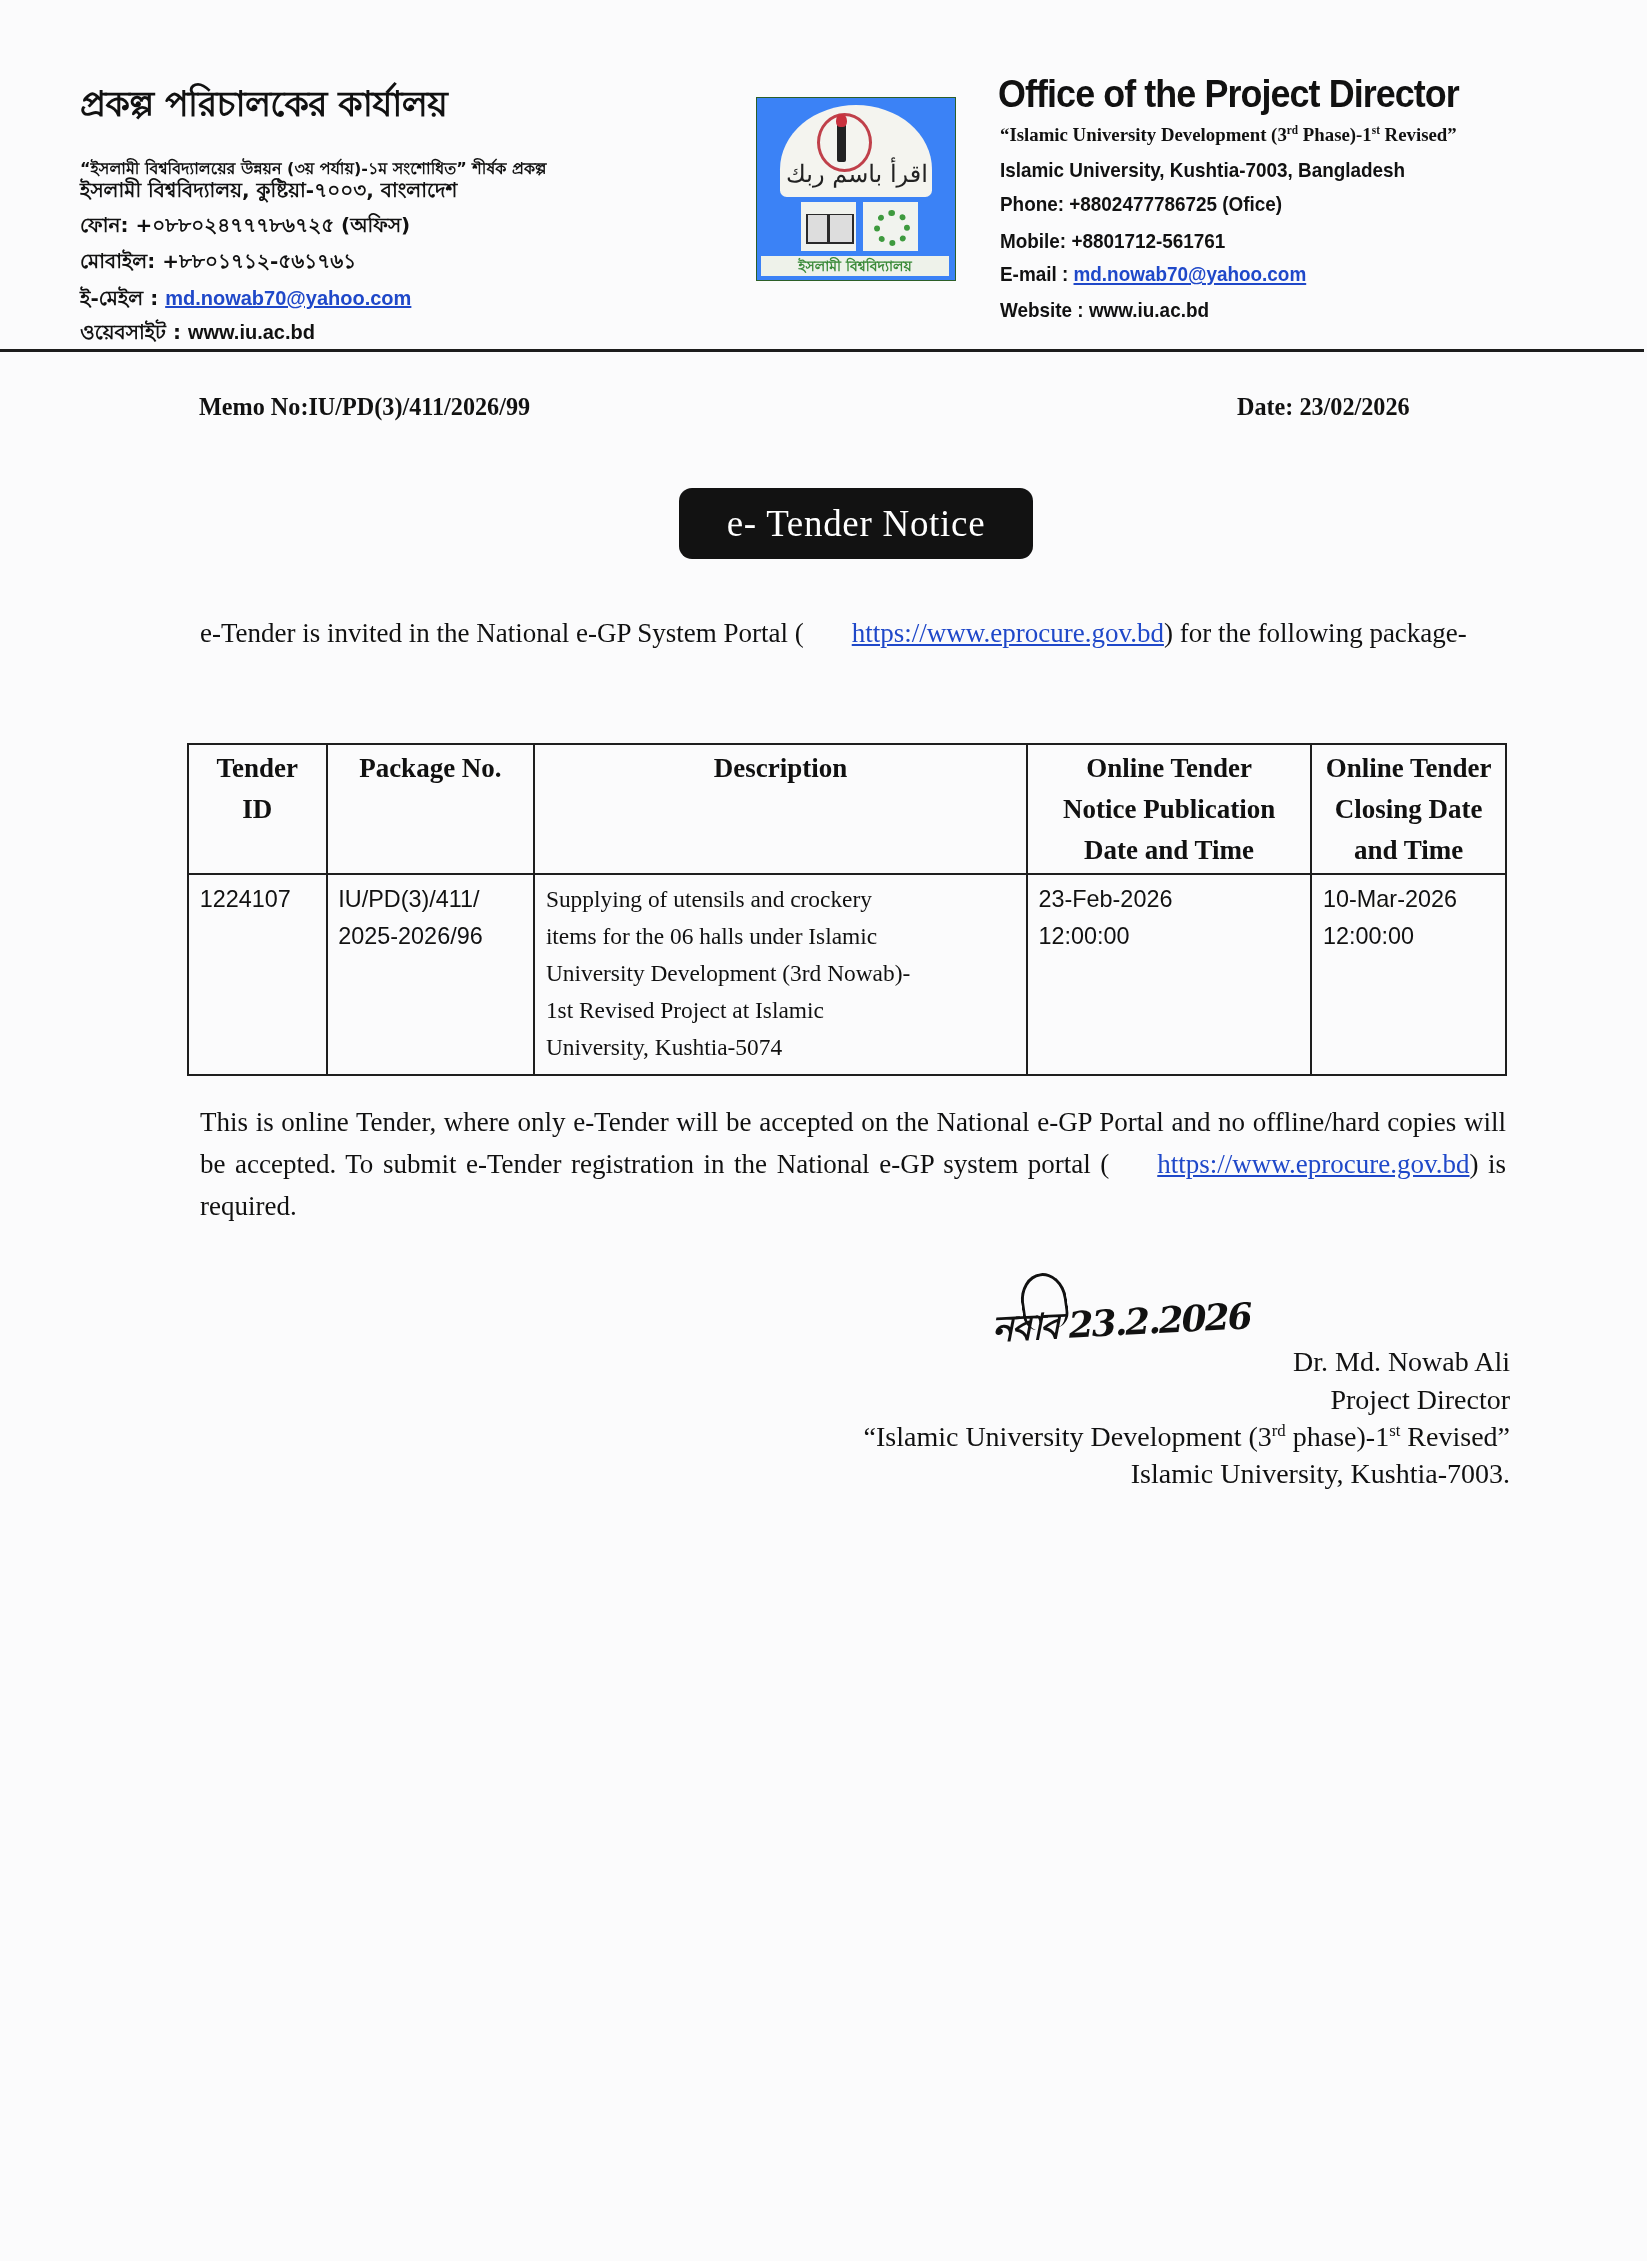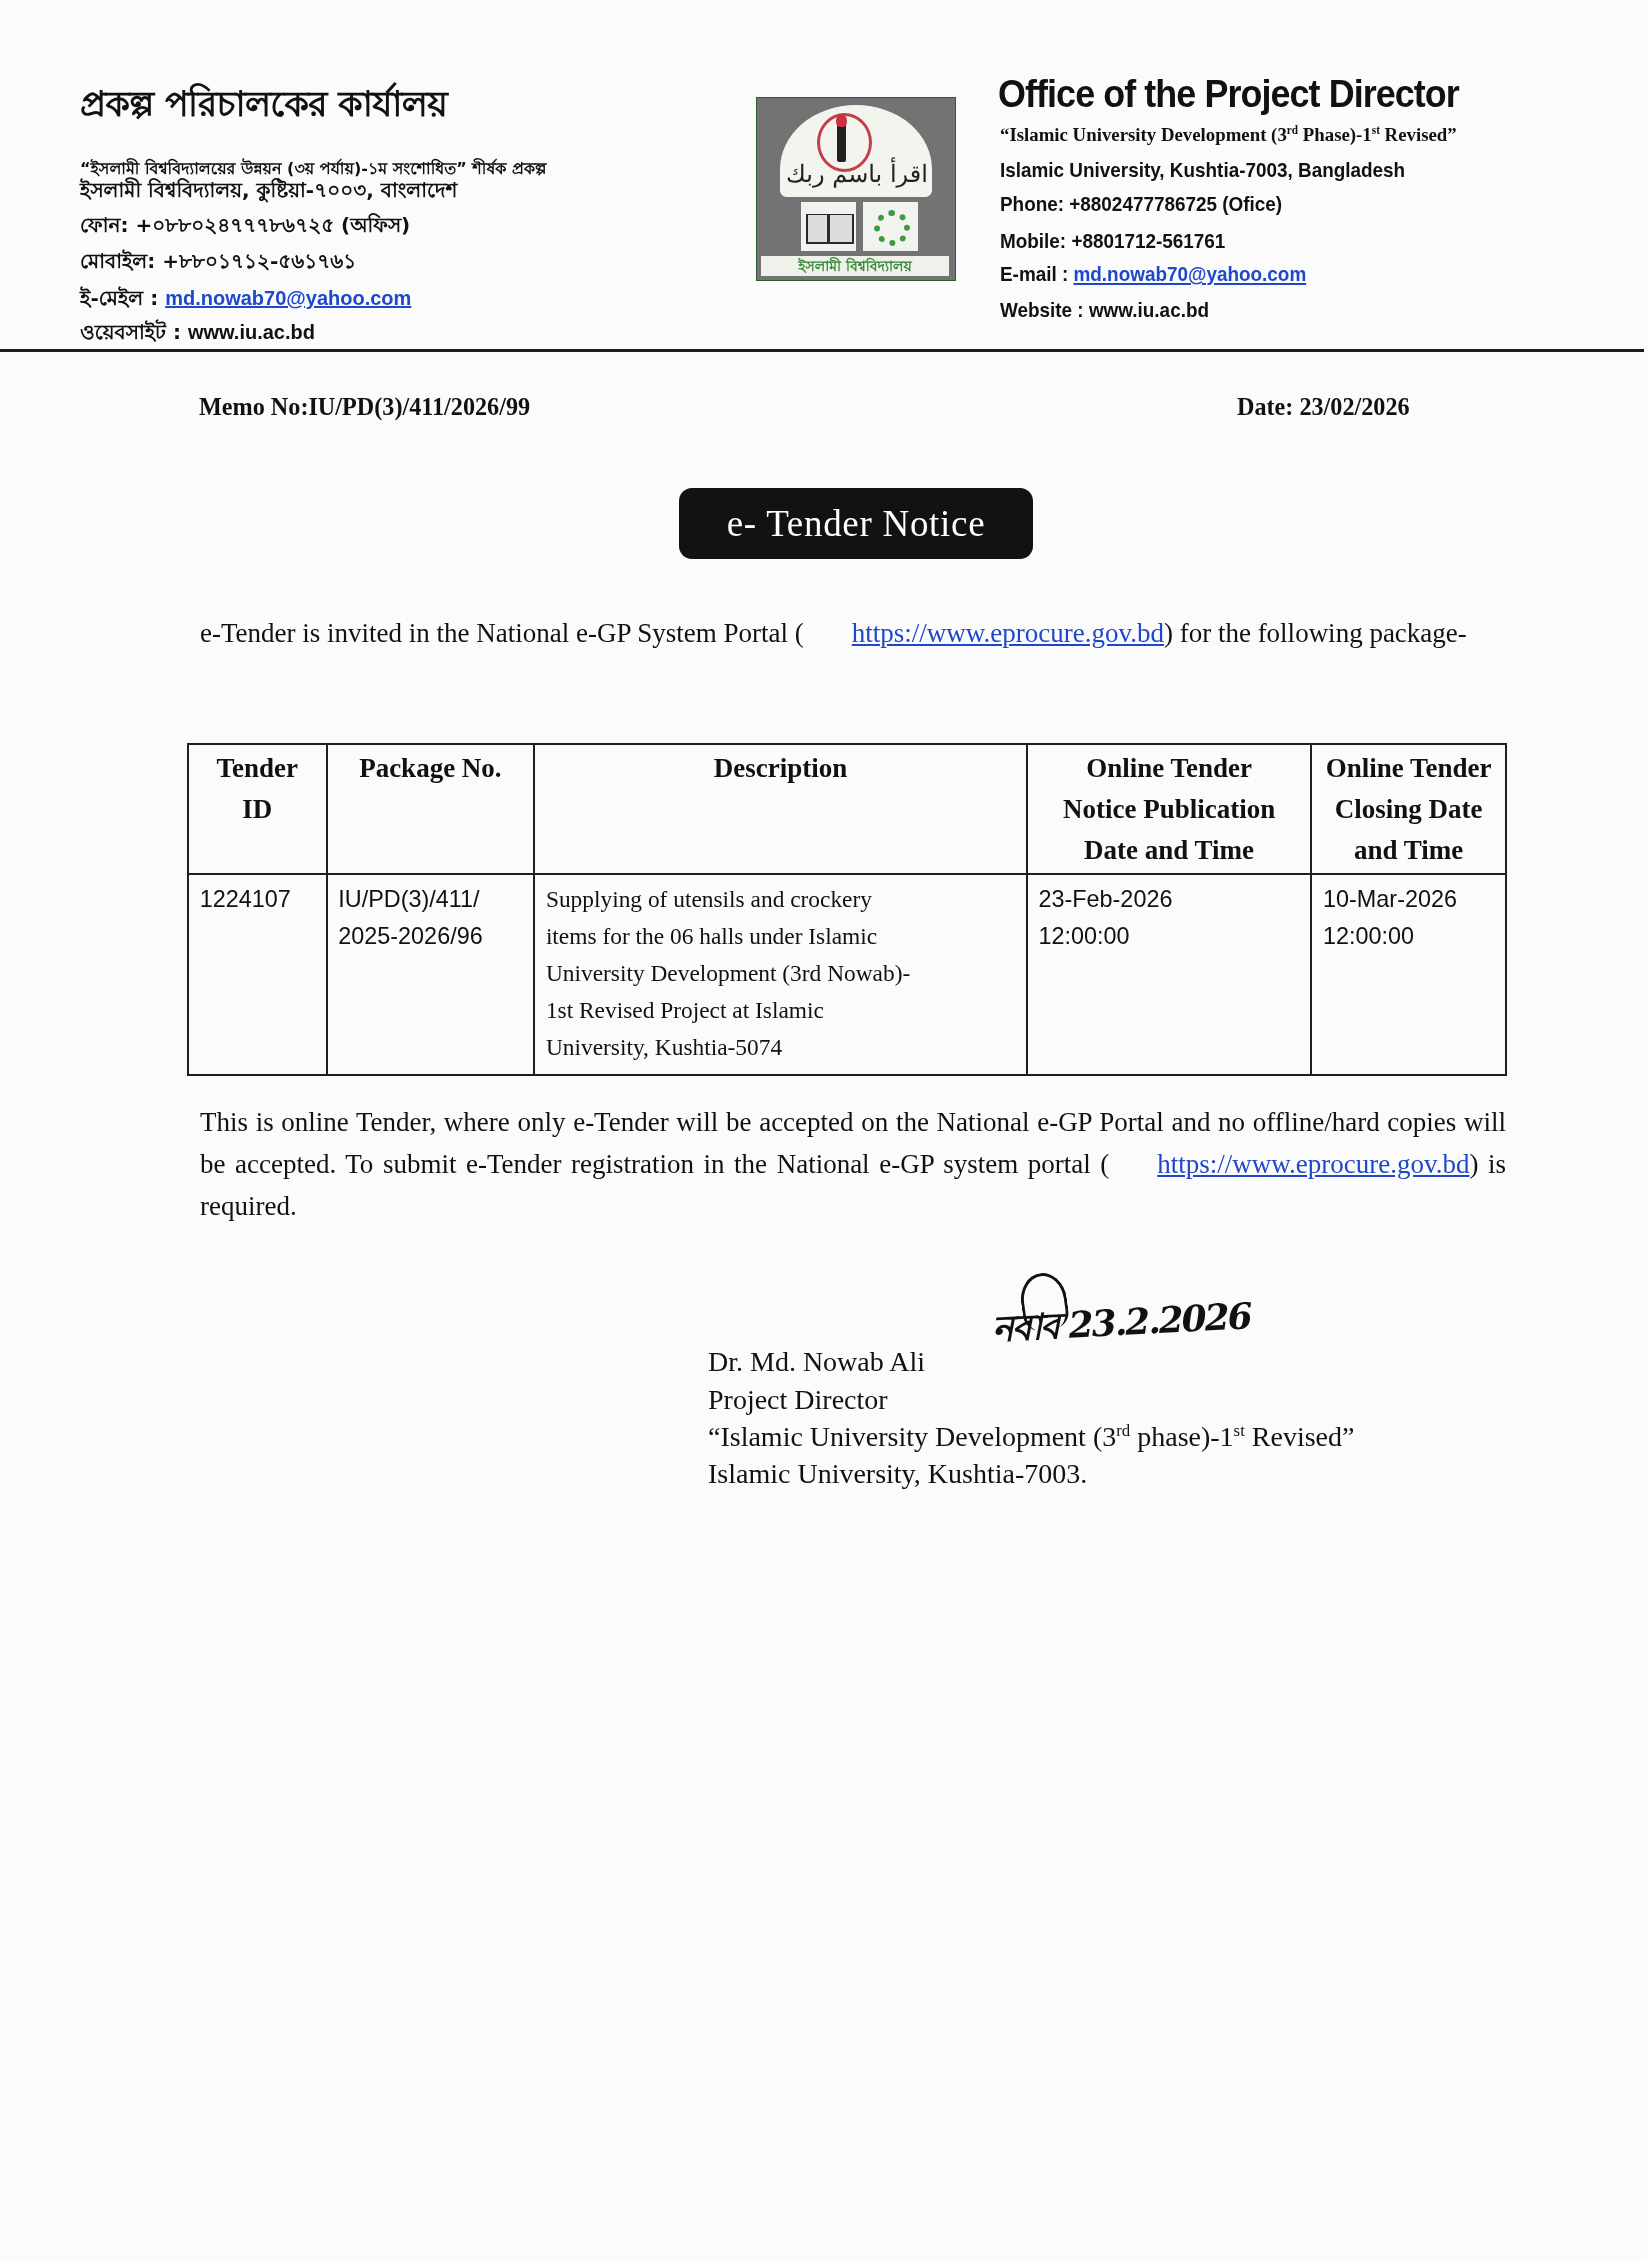--- a/index.html
+++ b/index.html
@@ -28,21 +28,21 @@
   .en-line { left: 1000px; font-family: "Liberation Sans", sans-serif; font-weight: bold; font-size: 21px; white-space: nowrap; transform: scaleX(0.9); transform-origin: left; }
   .en-l1 { top: 124px; font-family: "Liberation Serif", serif; font-size: 19.4px; transform: scaleX(0.97); }
   .en-l2 { top: 158px; }
   .en-l3 { top: 192px; }
   .en-l4 { top: 229px; }
   .en-l5 { top: 262px; }
   .en-l6 { top: 298px; }
   sup { font-size: 0.6em; vertical-align: super; line-height: 0; }
 
   
-  .logo { left: 756px; top: 97px; width: 198px; height: 182px; background: #737373; border: 1.3px solid #2c5f27; }
+  .logo { left: 756px; top: 97px; width: 198px; height: 182px; background: #3b82f6; border: 1.3px solid #2c5f27; }
   .logo .dome { position: absolute; left: 23px; top: 6.7px; width: 152px; height: 92px; background: #f4f4ef;
     border-radius: 50% 50% 6.7px 6.7px / 70% 70% 6.7px 6.7px; }
   .logo .ring { position: absolute; left: 60px; top: 14.7px; width: 49px; height: 53px; border: 3.3px solid #c0404a; border-radius: 50%; }
   .logo .candle { position: absolute; left: 80px; top: 25.4px; width: 9.4px; height: 39px; background: #222; border-radius: 2px; }
   .logo .flame { position: absolute; left: 79px; top: 16px; width: 10.7px; height: 13.4px; background: #c9323e; border-radius: 50% 50% 40% 40%; }
   .logo .calli { position: absolute; left: 27px; top: 61px; width: 146px; height: 31px; color: #222; font-family: "DejaVu Serif", serif; font-size: 24px; text-align: center; line-height: 31px; letter-spacing: -2px; }
   .logo .panel { position: absolute; top: 104px; width: 55px; height: 49px; background: #f1f3ee; }
   .logo .p1 { left: 44px; }
   .logo .p2 { left: 106px; }
   .logo .book { position: absolute; left: 5.3px; top: 12px; width: 44px; height: 27px; border: 2.7px solid #2a2a2a; border-top-width: 1.3px; background: #ddd; }
@@ -73,21 +73,21 @@
   .th-pub { width: 272px; }
   .th-close { width: auto; }
   table.tender td { height: 188px; padding: 5.3px 10.7px; font-size: 23.4px; line-height: 37px; }
   td.c-tid, td.c-pkg, td.c-date { font-family: "Liberation Sans", sans-serif; font-size: 22px; }
   td.c-desc { font-family: "Liberation Serif", serif; font-size: 26px; line-height: 37px; }
   .cell-line { display: block; white-space: nowrap; }
 
   
   .sig { left: 992px; top: 1295px; font-family: "DejaVu Serif", serif; font-style: italic; font-weight: bold; font-size: 36px; letter-spacing: -2px; transform: rotate(-3deg); color: #111; }
   .sig-scribble { left: 1021px; top: 1273px; width: 40px; height: 53px; border: 3.3px solid #111; border-radius: 50% 50% 30% 30%; border-bottom: none; transform: rotate(-8deg); }
-  .sign-block { left: 708px; width: 802px; text-align: left; font-size: 28px; line-height: 37px; }
+  .sign-block { left: 708px; width: 802px; text-align: right; font-size: 28px; line-height: 37px; }
   .sb1 { top: 1343px; }
   .sb2 { top: 1381px; }
   .sb3 { top: 1418px; }
   .sb4 { top: 1455px; }
 </style>
 </head>
 <body>
 
 <div class="abs bn-title">প্রকল্প পরিচালকের কার্যালয়</div>
 <div class="abs bn-line bn-l1">“ইসলামী বিশ্ববিদ্যালয়ের উন্নয়ন (৩য় পর্যায়)-১ম সংশোধিত” শীর্ষক প্রকল্প</div>

